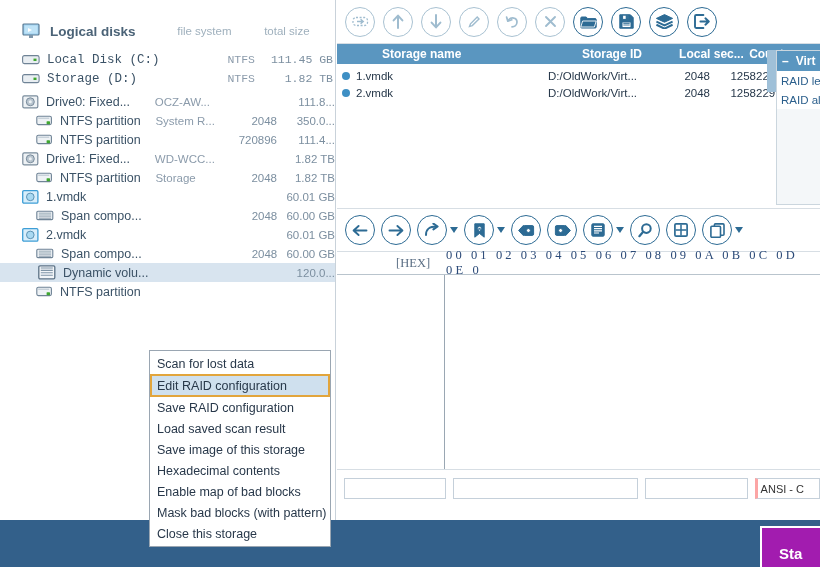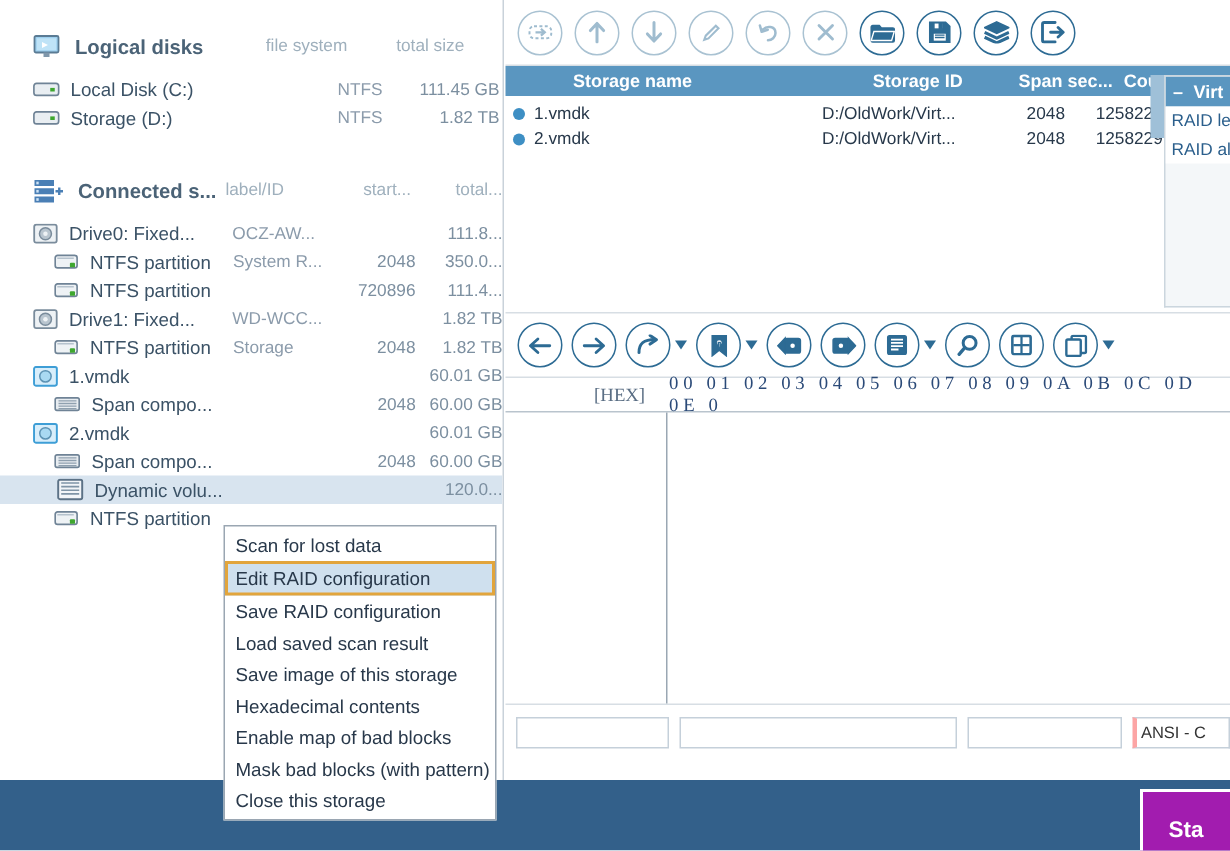--- a/index.html
+++ b/index.html
@@ -211,21 +211,21 @@
           <rect x="2.5" y="2.5" width="13" height="8" fill="#bfe3f7"></rect>
           <path d="M6 5 l4 2 -4 2 z" fill="#ffffff"></path>
           <rect x="7" y="12" width="4" height="3" fill="#7f97ab"></rect>
         </svg>
       </span>
       <span class="section-title">Logical disks</span>
       <span class="col-h" style="width:96px;">file system</span>
       <span class="col-h" style="width:78px;">total size</span>
     </div>
 
-    <div style="margin-top:4px;">
+    <div style="margin-top:4px;font-family:Liberation Mono, monospace;">
       <div class="tree-row">
         <span class="ico">
           <svg width="18" height="12" viewBox="0 0 18 12">
             <rect x="0.6" y="1.6" width="16.5" height="8" rx="1.8" fill="#e9eef2" stroke="#6f8396" stroke-width="1.1"></rect>
             <rect x="11.5" y="4.6" width="3" height="2.4" fill="#3fa72f"></rect>
           </svg>
         </span>
         <span class="tree-label" style="width:128px;">Local Disk (C:)</span>
         <span class="tree-meta" style="width:80px;">NTFS</span>
         <span class="tree-size" style="width:78px;">111.45 GB</span>
@@ -236,37 +236,20 @@
             <rect x="0.6" y="1.6" width="16.5" height="8" rx="1.8" fill="#e9eef2" stroke="#6f8396" stroke-width="1.1"></rect>
             <rect x="11.5" y="4.6" width="3" height="2.4" fill="#3fa72f"></rect>
           </svg>
         </span>
         <span class="tree-label" style="width:128px;">Storage (D:)</span>
         <span class="tree-meta" style="width:80px;">NTFS</span>
         <span class="tree-size" style="width:78px;">1.82 TB</span>
       </div>
     </div>
 
-    <div class="section-head" style="margin-top:24px;">
-      <span class="ico">
-        <svg width="21" height="17" viewBox="0 0 21 17">
-          <rect x="1" y="1" width="13" height="4" fill="#4a7fb5"></rect>
-          <rect x="1" y="6.5" width="13" height="4" fill="#4a7fb5"></rect>
-          <rect x="1" y="12" width="13" height="4" fill="#4a7fb5"></rect>
-          <rect x="2.2" y="2.1" width="1.6" height="1.8" fill="#cfe3f5"></rect>
-          <rect x="2.2" y="7.6" width="1.6" height="1.8" fill="#cfe3f5"></rect>
-          <rect x="2.2" y="13.1" width="1.6" height="1.8" fill="#cfe3f5"></rect>
-          <path d="M15 8.5 h5 M17.5 6 v5" stroke="#4a7fb5" stroke-width="1.6"></path>
-        </svg>
-      </span>
-      <span class="section-title">Connected s...</span>
-      <span class="col-h" style="width:72px;text-align:left;padding-left:6px;">label/ID</span>
-      <span class="col-h" style="width:60px;">start...</span>
-      <span class="col-h" style="width:62px;">total...</span>
-    </div>
 
     <div id="conn-list" style="margin-top:4px;">
         <div class="tree-row" style="padding-left: 22px;">
           <span class="ico">
             <svg width="17" height="14" viewBox="0 0 17 14">
               <rect x="0.8" y="0.8" width="15" height="12" rx="1.4" fill="#eef2f5" stroke="#7a8c9c" stroke-width="1.2"></rect>
               <circle cx="8.3" cy="6.8" r="4" fill="#b9c5cf" stroke="#7a8c9c" stroke-width="1"></circle>
               <circle cx="8.3" cy="6.8" r="1.5" fill="#eef2f5"></circle>
             </svg>
           </span>
@@ -464,21 +447,21 @@
         <svg width="16" height="15" viewBox="0 0 16 15" fill="none">
           <path d="M9.4 1 H2.2 a1.2 1.2 0 0 0 -1.2 1.2 v10.6 a1.2 1.2 0 0 0 1.2 1.2 H9.4" stroke="#2d6b94" stroke-width="1.9" fill="none" stroke-linecap="round"></path>
           <path d="M6.4 7.5 h8.2 M11.4 4.3 l3.4 3.2 -3.4 3.2" stroke="#2d6b94" stroke-width="1.9" fill="none" stroke-linecap="round" stroke-linejoin="round"></path>
         </svg>
       </div>
     </div>
 
     <div class="tbl-head">
       <div style="width:206px;margin-left:40px;">Storage name</div>
       <div style="width:100px;">Storage ID</div>
-      <div style="width:72px;">Span sec...</div>
+      <div style="width:72px;">Local sec...</div>
       <div style="width:78px;">Count sec...</div>
     </div>
     <div id="stor-rows" style="padding-top:3px;">
         <div class="tbl-row">
           <div style="width: 206px; display: flex; align-items: center;">
             <span class="dot"></span>
             <span>1.vmdk</span>
           </div>
           <div style="width: 100px;">D:/OldWork/Virt...</div>
           <div style="width: 72px; text-align: right;">2048</div>

